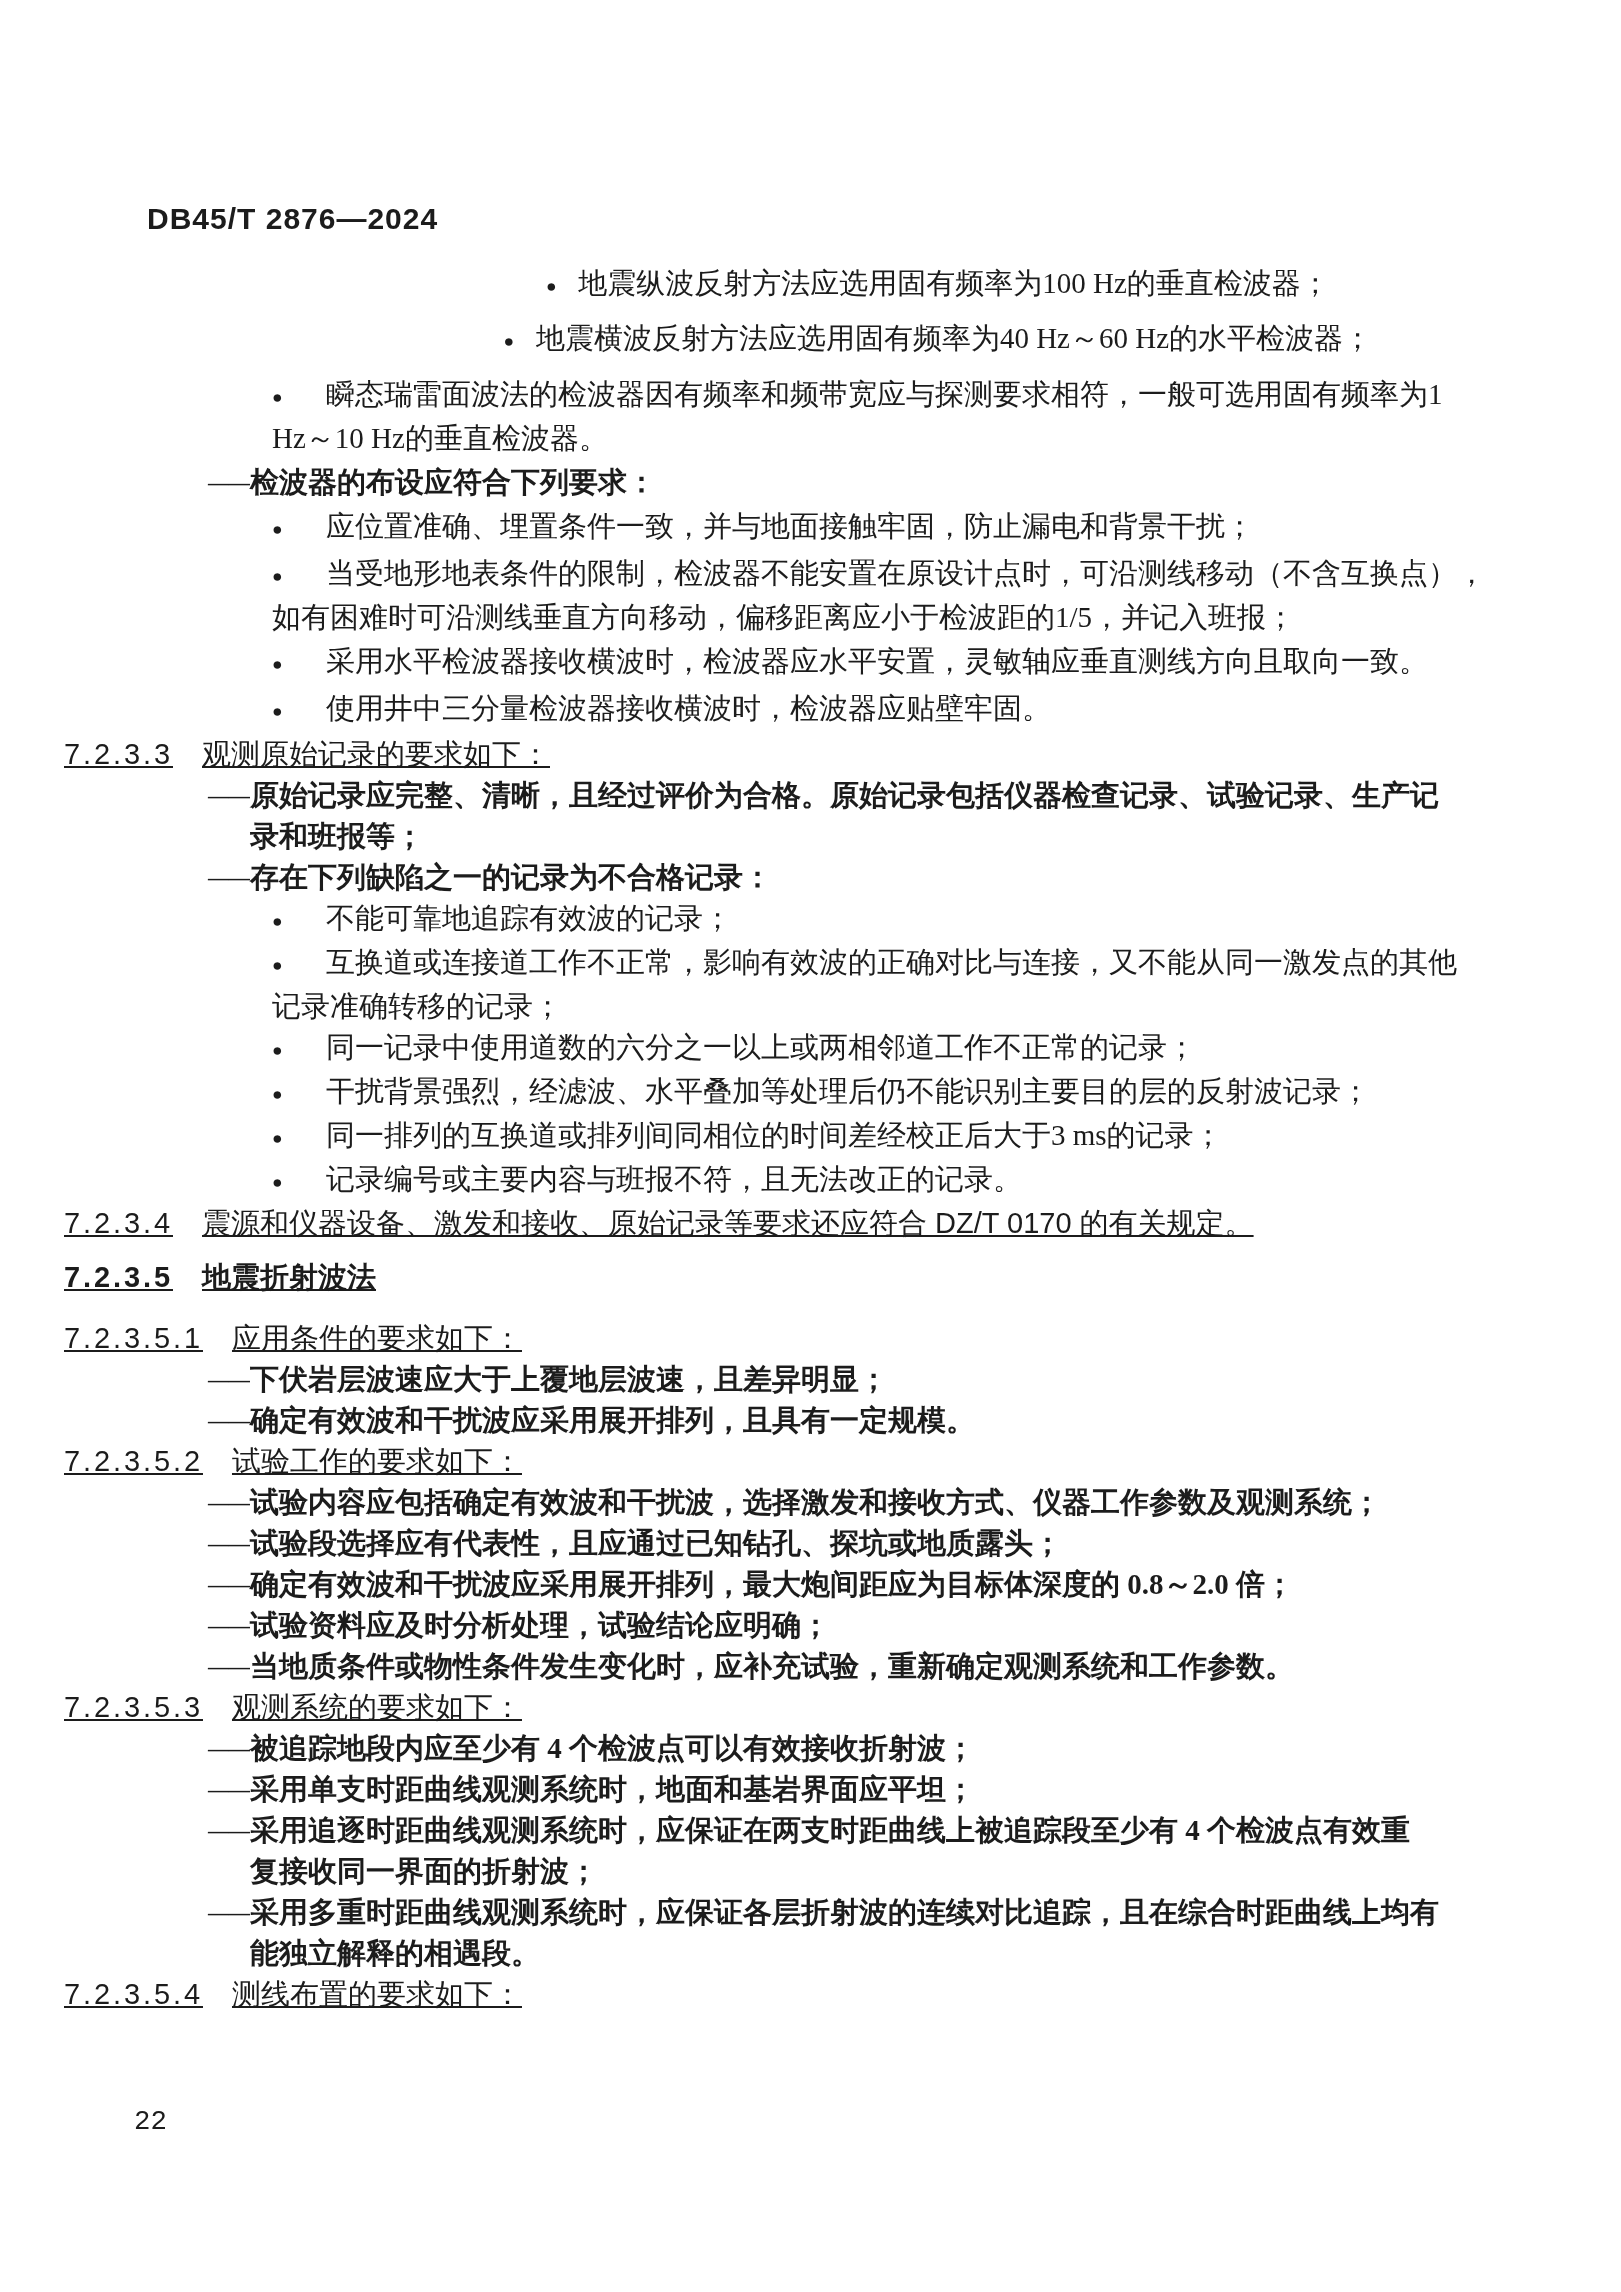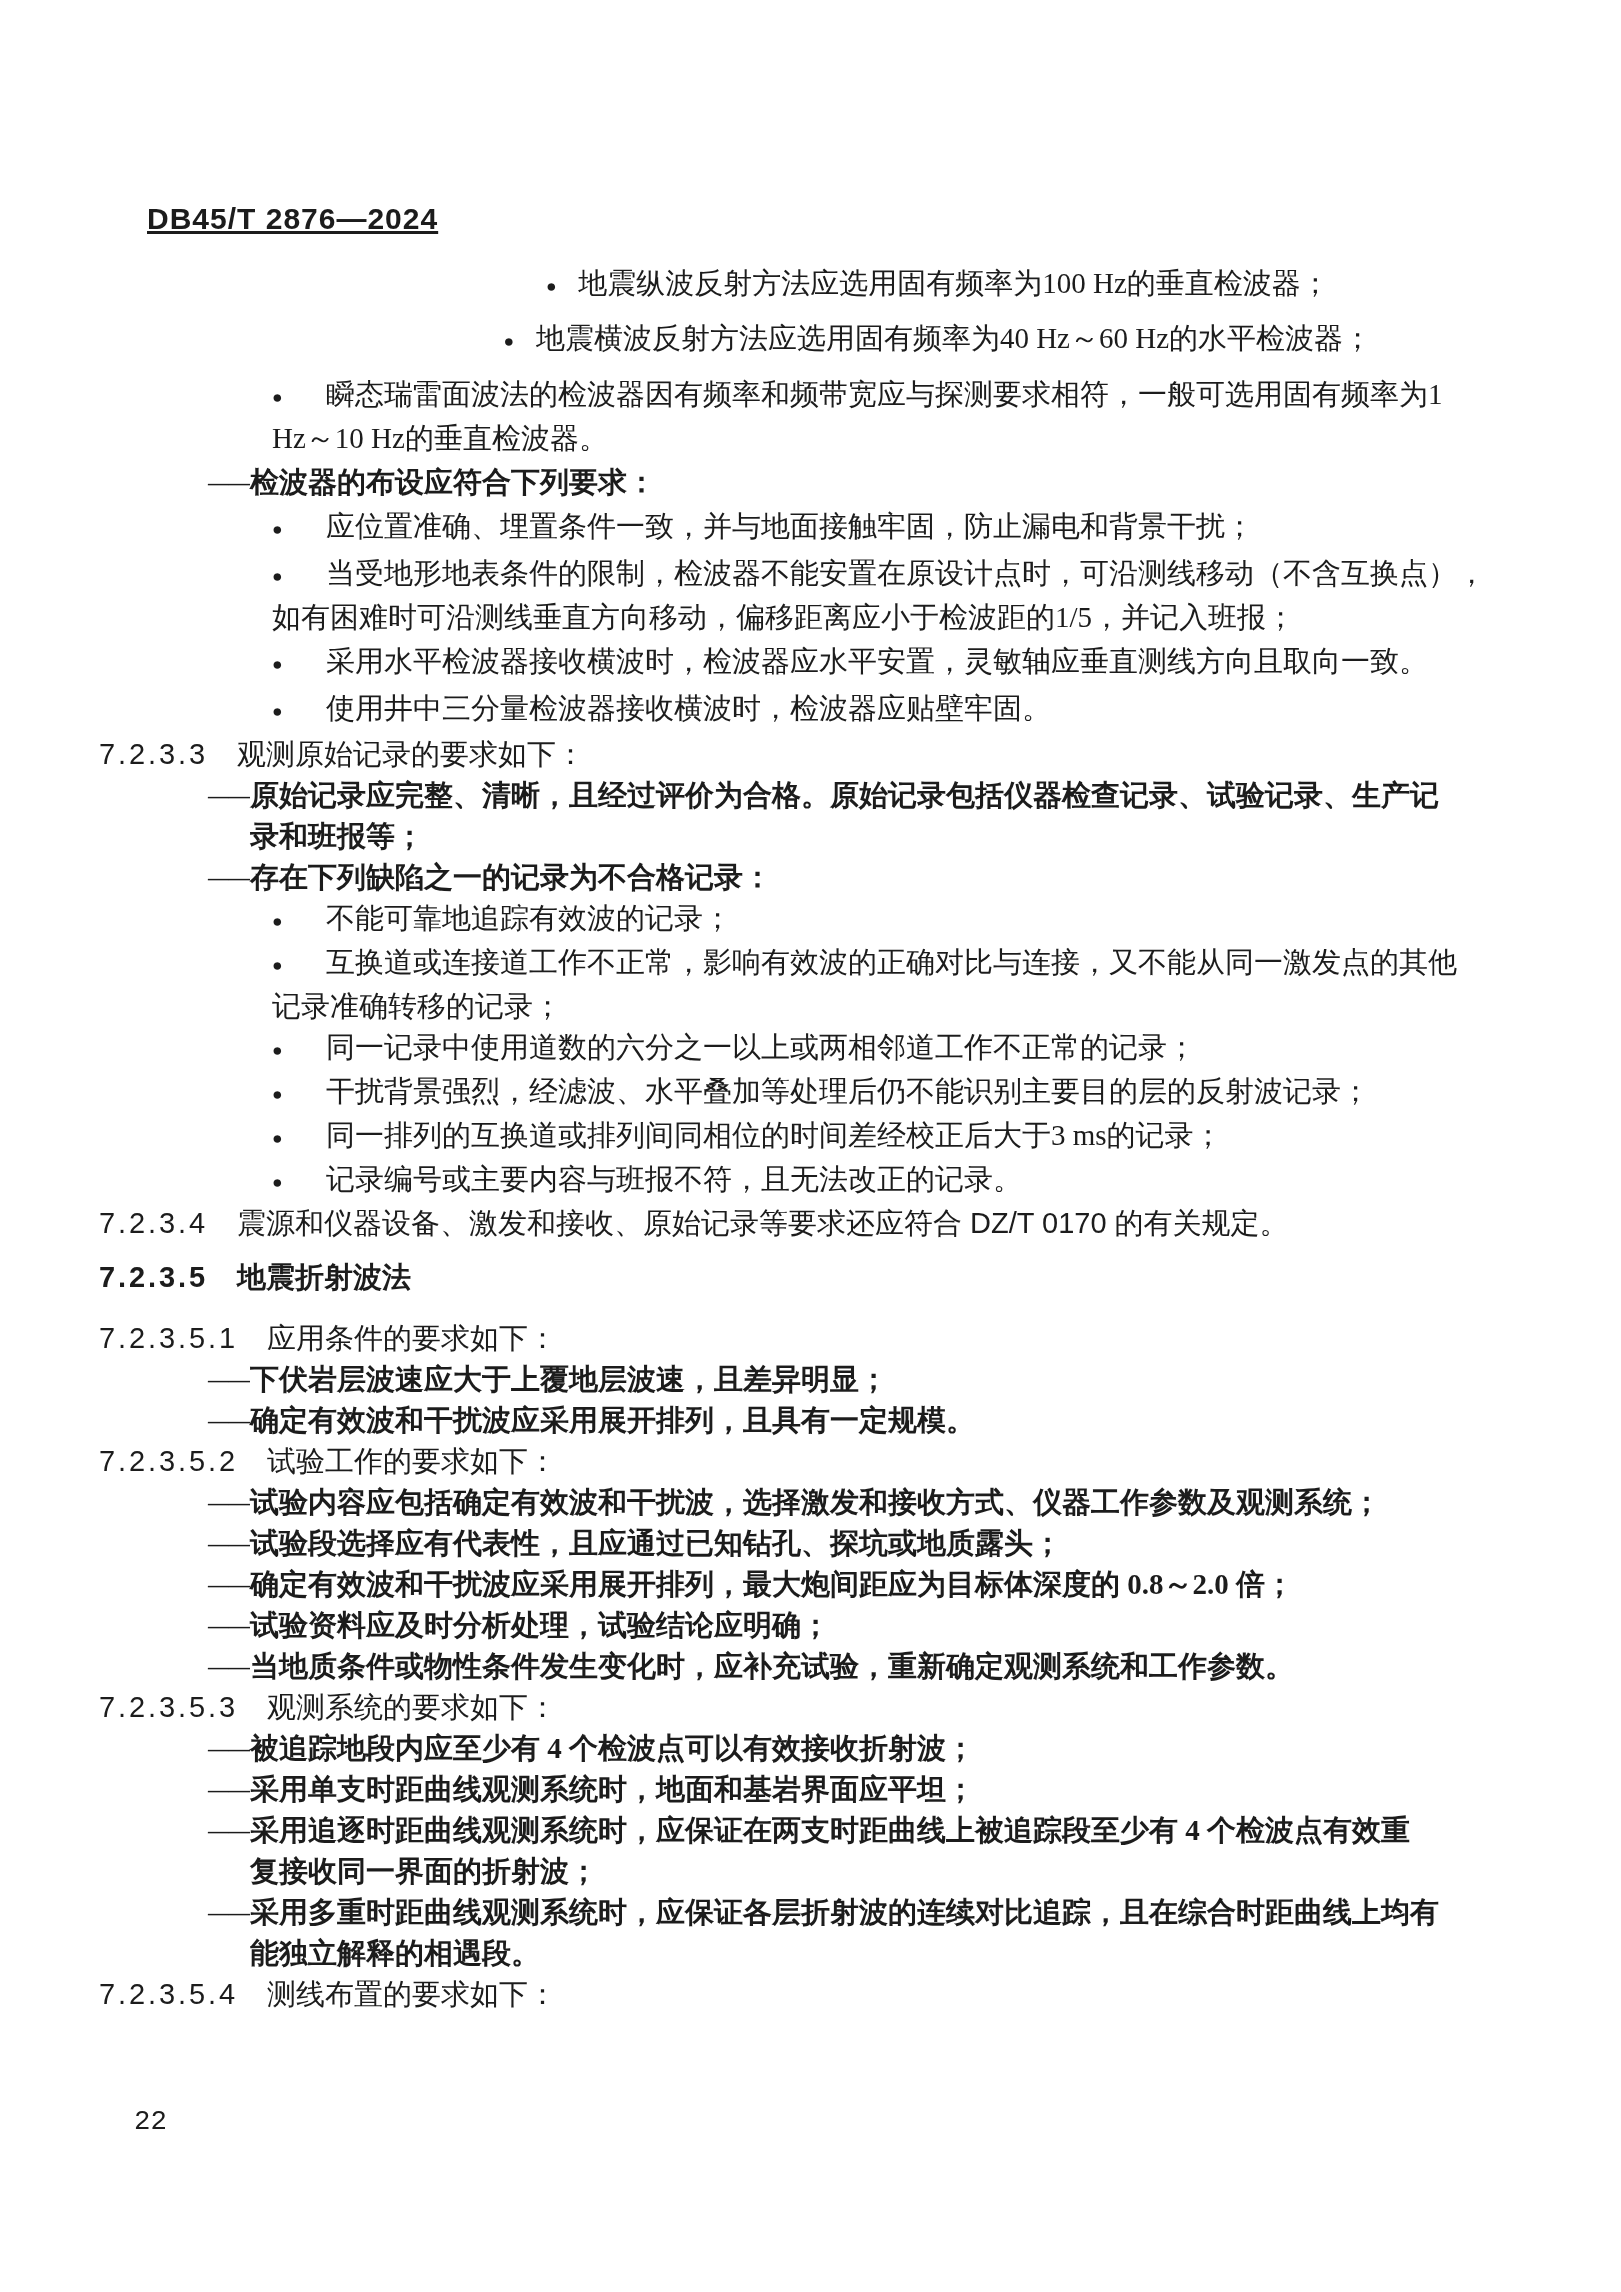--- a/index.html
+++ b/index.html
@@ -15,21 +15,20 @@
     box-sizing: border-box;
     padding-top: 201px;
   }
   .doc-header {
     margin-left: 147px;
     line-height: 35px;
     font-family: "Liberation Sans", "DejaVu Sans", sans-serif;
     font-weight: bold;
     font-size: 30px;
     letter-spacing: 1px;
-    text-decoration: underline;
   }
   .content { margin-top: 26.5px; }
   .para {
     line-height: 41px;
     padding-right: 39px;
     box-sizing: border-box;
   }
   
   .content > .para:nth-child(-n+2) { margin-bottom: 11.8px; text-align: center; }
   .content > .para:nth-child(n+3):nth-child(-n+8) { margin-bottom: 2.9px; }
@@ -49,22 +48,23 @@
     display: inline-block;
     width: 42px;
     text-indent: 0;
     transform: scaleX(0.72);
     transform-origin: left center;
     white-space: nowrap;
   }
   .dash .txt { text-indent: 0; font-weight: bold; }
 
   .clause, .heading {
-    padding-left: 99px;
+    padding-left: 64px;
     font-family: "Liberation Sans", "DejaVu Sans", sans-serif;
+    text-decoration: underline;
   }
   .clause .num, .heading .num {
     letter-spacing: 2.9px;
     margin-right: 29px;
   }
   .heading {
     font-weight: bold;
     margin-top: 13px;
     margin-bottom: 19.6px;
   }

